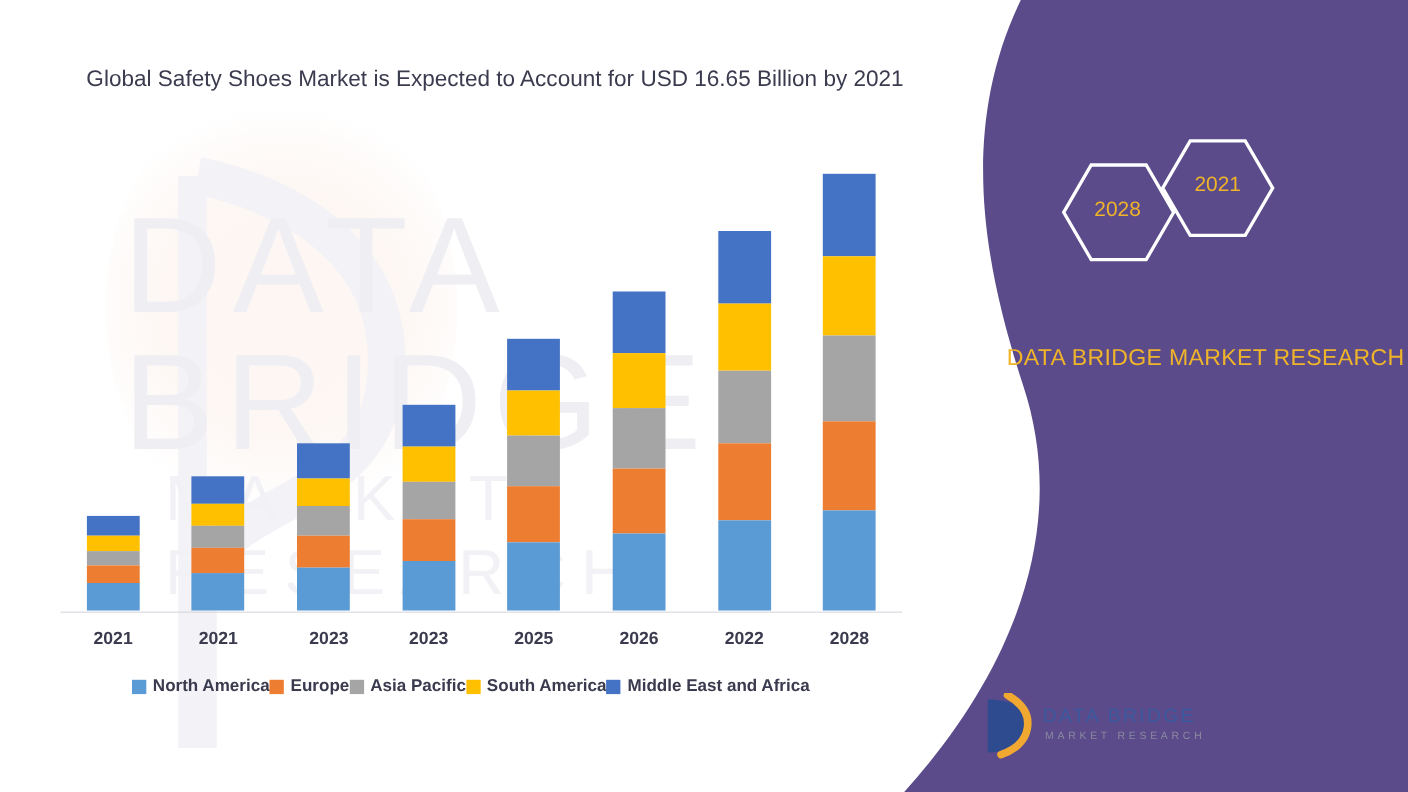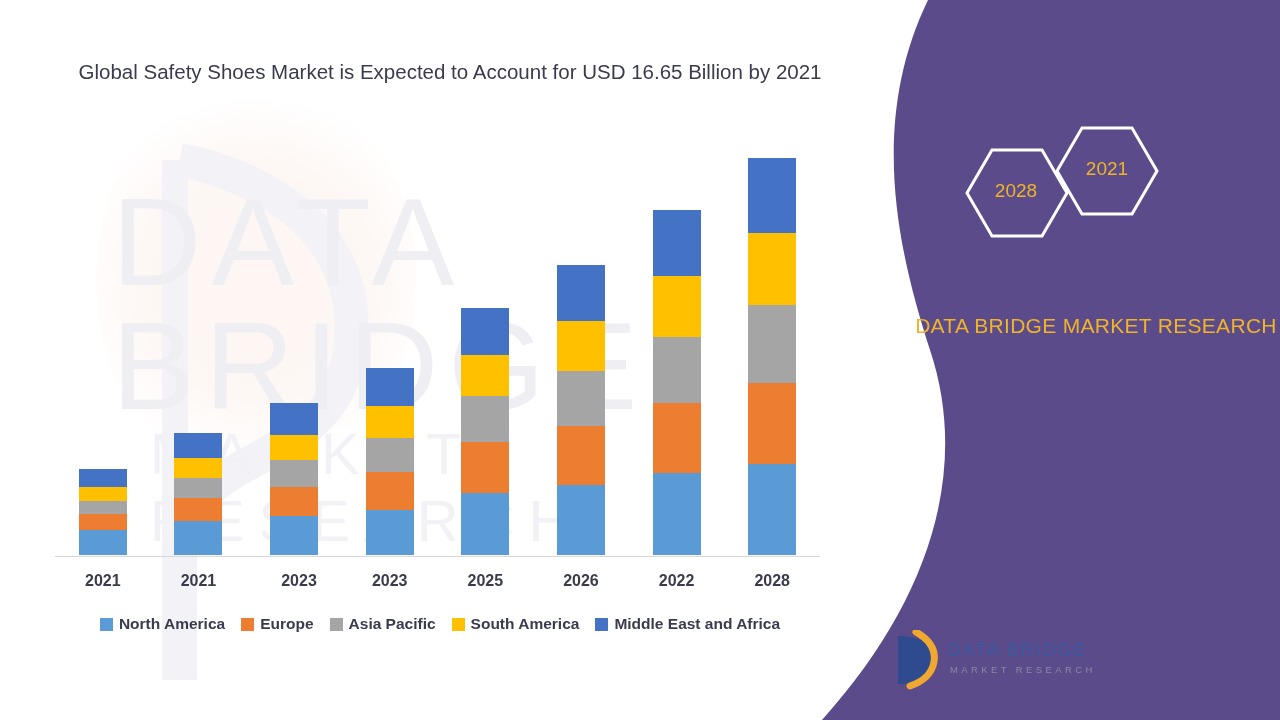--- a/index.html
+++ b/index.html
@@ -26,21 +26,21 @@
   .dbmr-sub{position:absolute;left:60px;top:34px;color:#8a8aa0;font-size:9.5px;letter-spacing:3.4px;}
 
   
   .chart-title{position:absolute;left:60px;top:55px;width:780px;text-align:center;color:#3b3b4f;font-size:20.5px;line-height:33px;}
   .plot{position:absolute;left:55px;top:150px;width:765px;height:405px;}
   .axis-line{position:absolute;left:55px;top:556px;width:765px;height:1px;background:#d6d6de;}
   .bar-col{position:absolute;bottom:0;width:48px;}
   .seg{width:100%;}
   .xlabels{position:absolute;left:55px;top:572px;width:765px;height:26px;}
   .xlab{position:absolute;width:80px;text-align:center;color:#3b3b4f;font-size:16px;font-weight:bold;}
-  .legend{position:absolute;left:55px;top:615px;width:770px;display:flex;align-items:flex-start;justify-content:center;gap:16px;}
+  .legend{position:absolute;left:43px;top:615px;width:770px;display:flex;align-items:flex-start;justify-content:center;}
   .lg-item{display:flex;align-items:center;gap:6px;}
   .lg-sw{width:13px;height:13px;display:inline-block;}
   .lg-tx{color:#3b3b4f;font-size:15.5px;font-weight:bold;}
 </style>
 </head>
 <body>
 
 <div class="page">
 
   <div class="wm">

